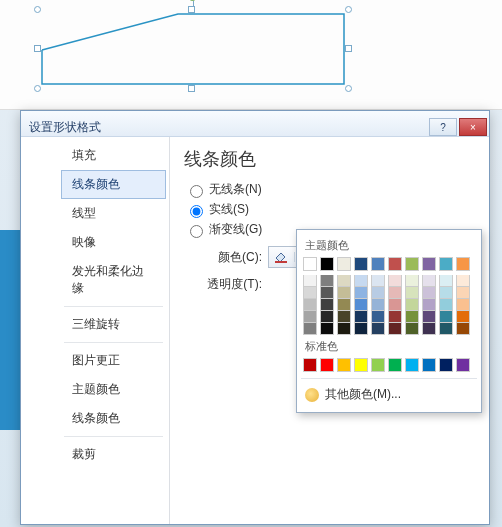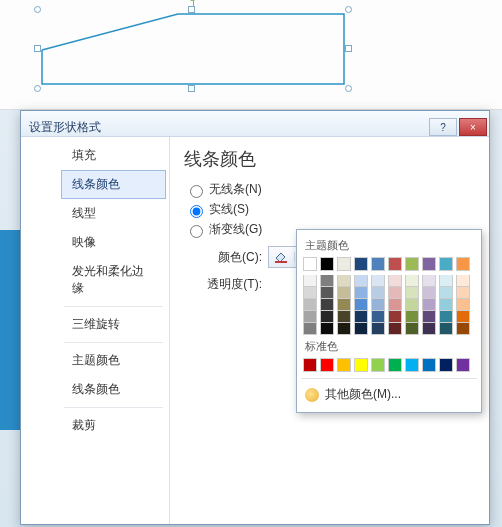--- a/index.html
+++ b/index.html
@@ -85,20 +85,21 @@
   <div class="dbody">
     <div class="sidebar">
       <div class="sbitem">填充</div>
       <div class="sbitem sel">线条颜色</div>
       <div class="sbitem">线型</div>
       <div class="sbitem">映像</div>
       <div class="sbitem">发光和柔化边缘</div>
       <div class="sep"></div>
       <div class="sbitem">三维旋转</div>
       <div class="sep"></div>
+      <div class="sbitem">图片更正</div>
       <div class="sbitem">主题颜色</div>
       <div class="sbitem">线条颜色</div>
       <div class="sep"></div>
       <div class="sbitem">裁剪</div>
 
     </div>
 
     <div class="panel">
       <h2>线条颜色</h2>
       <label class="optrow">

